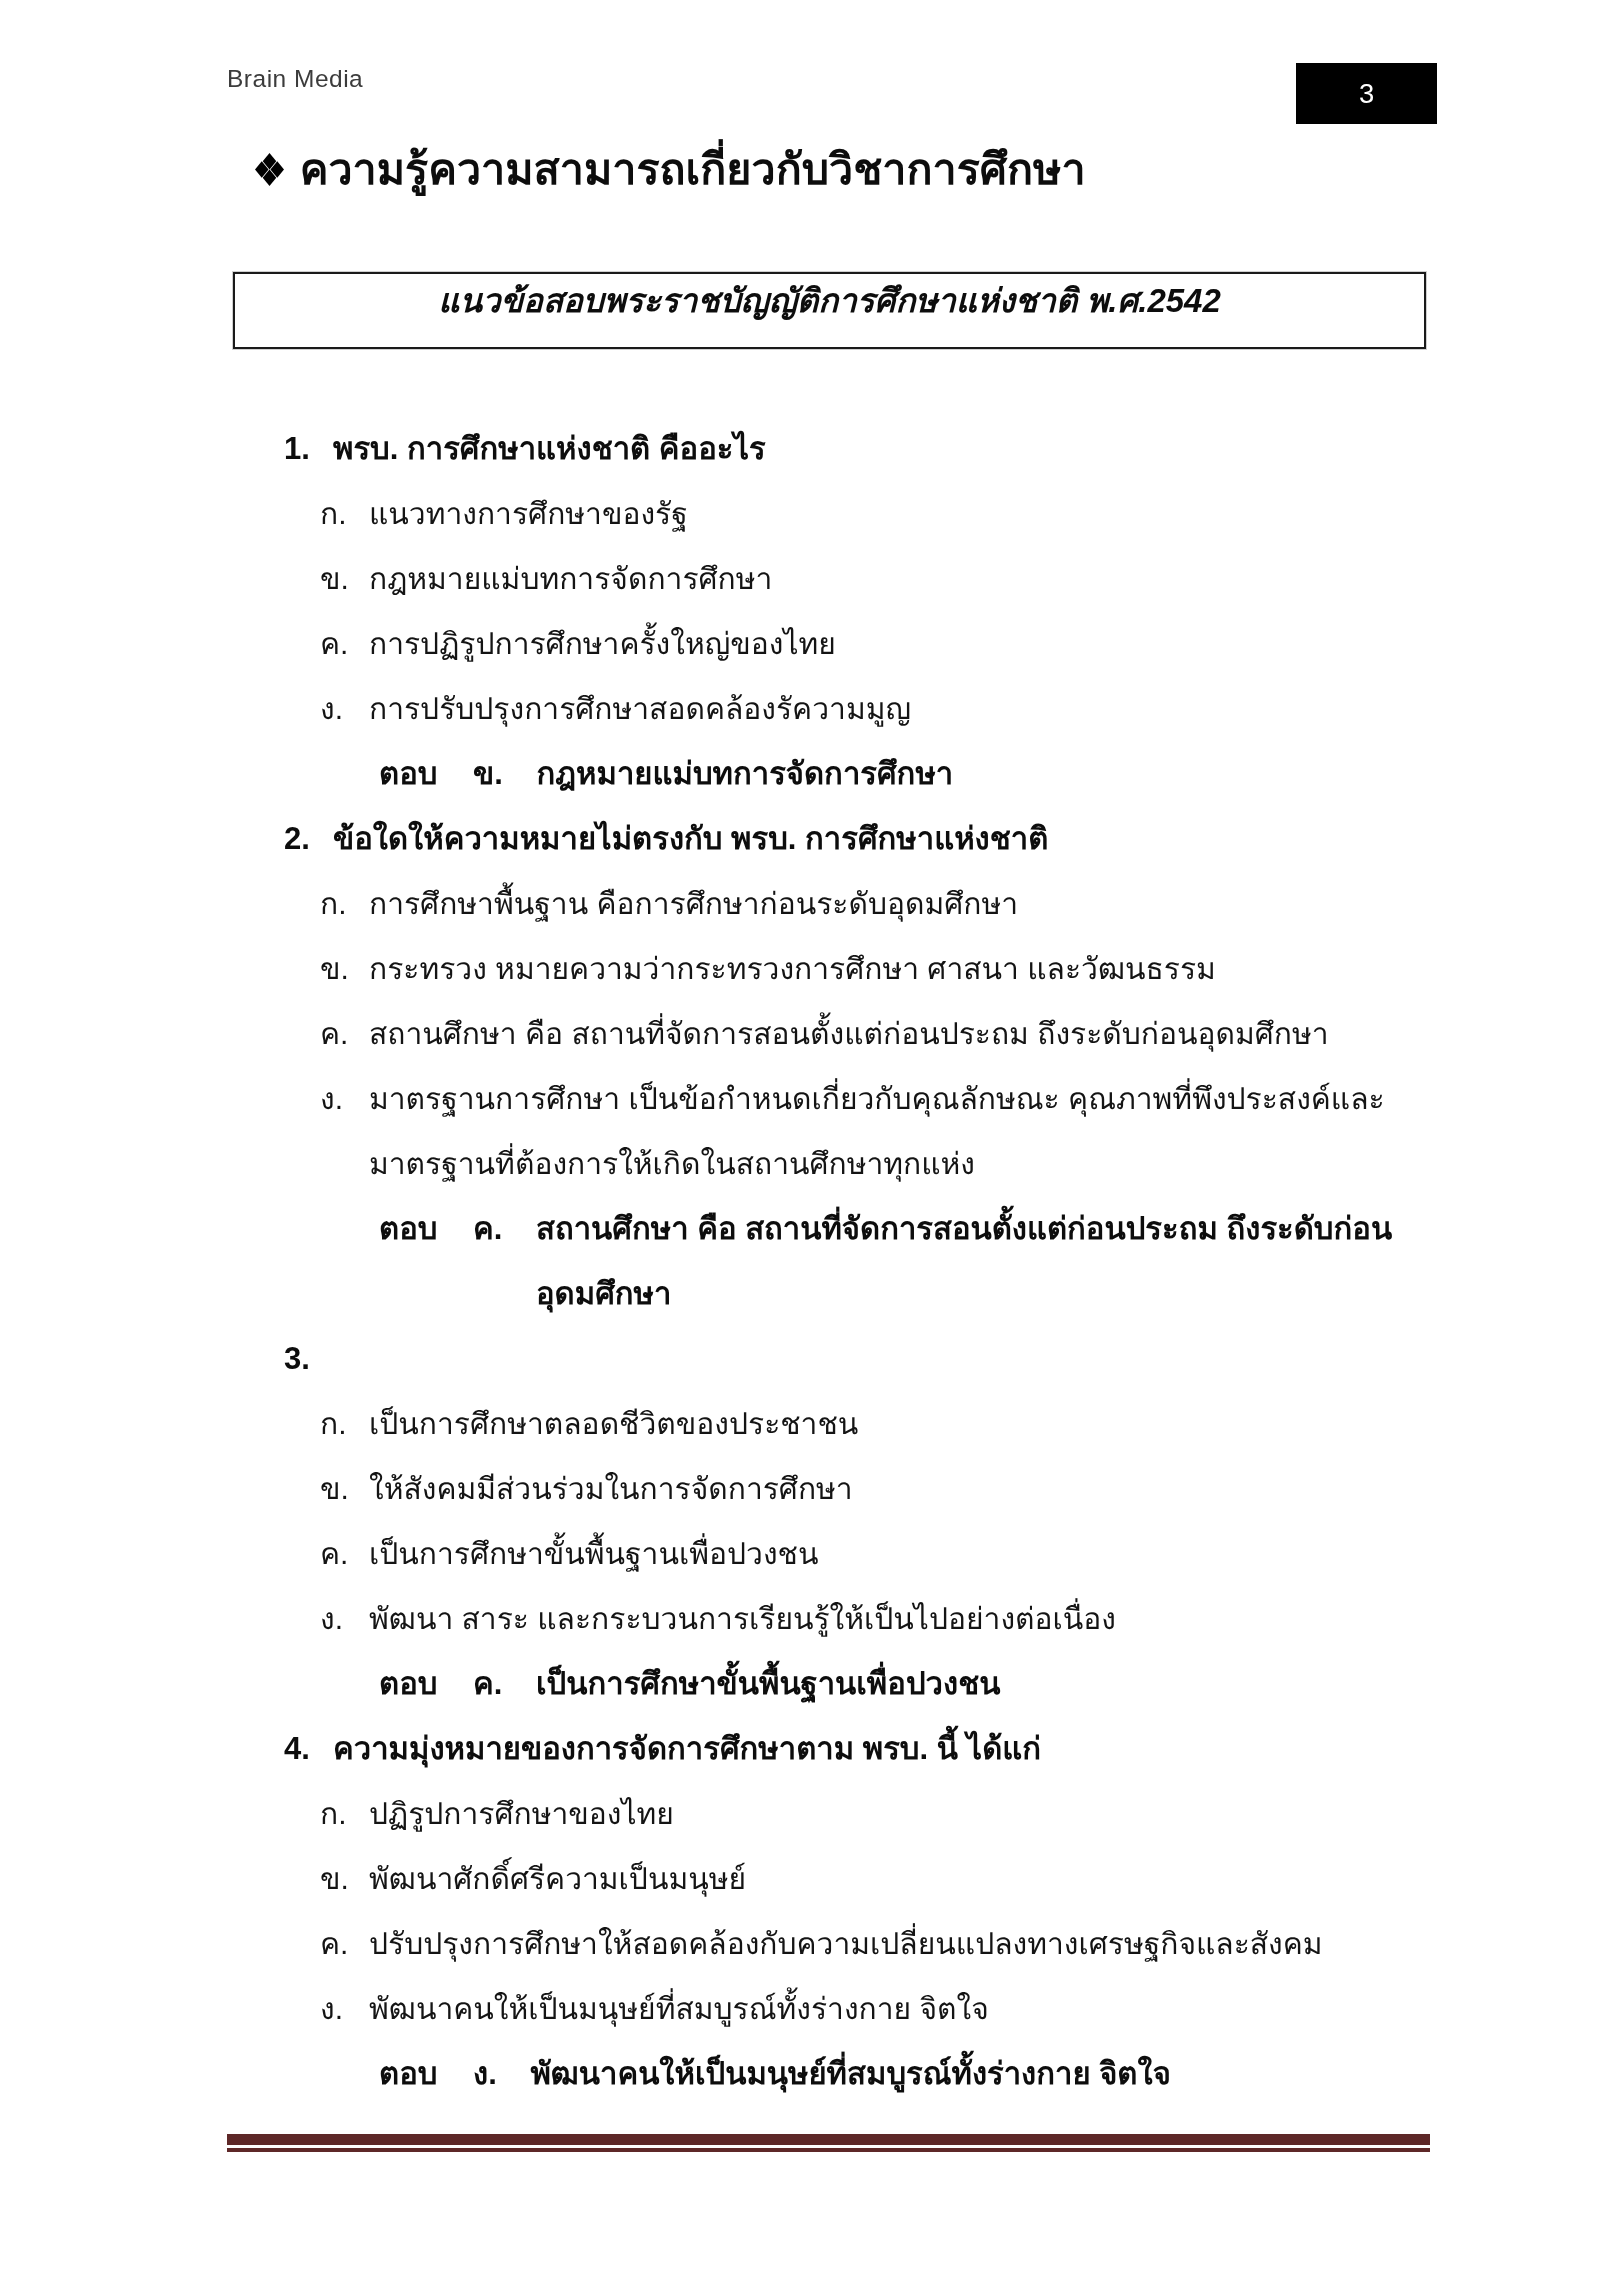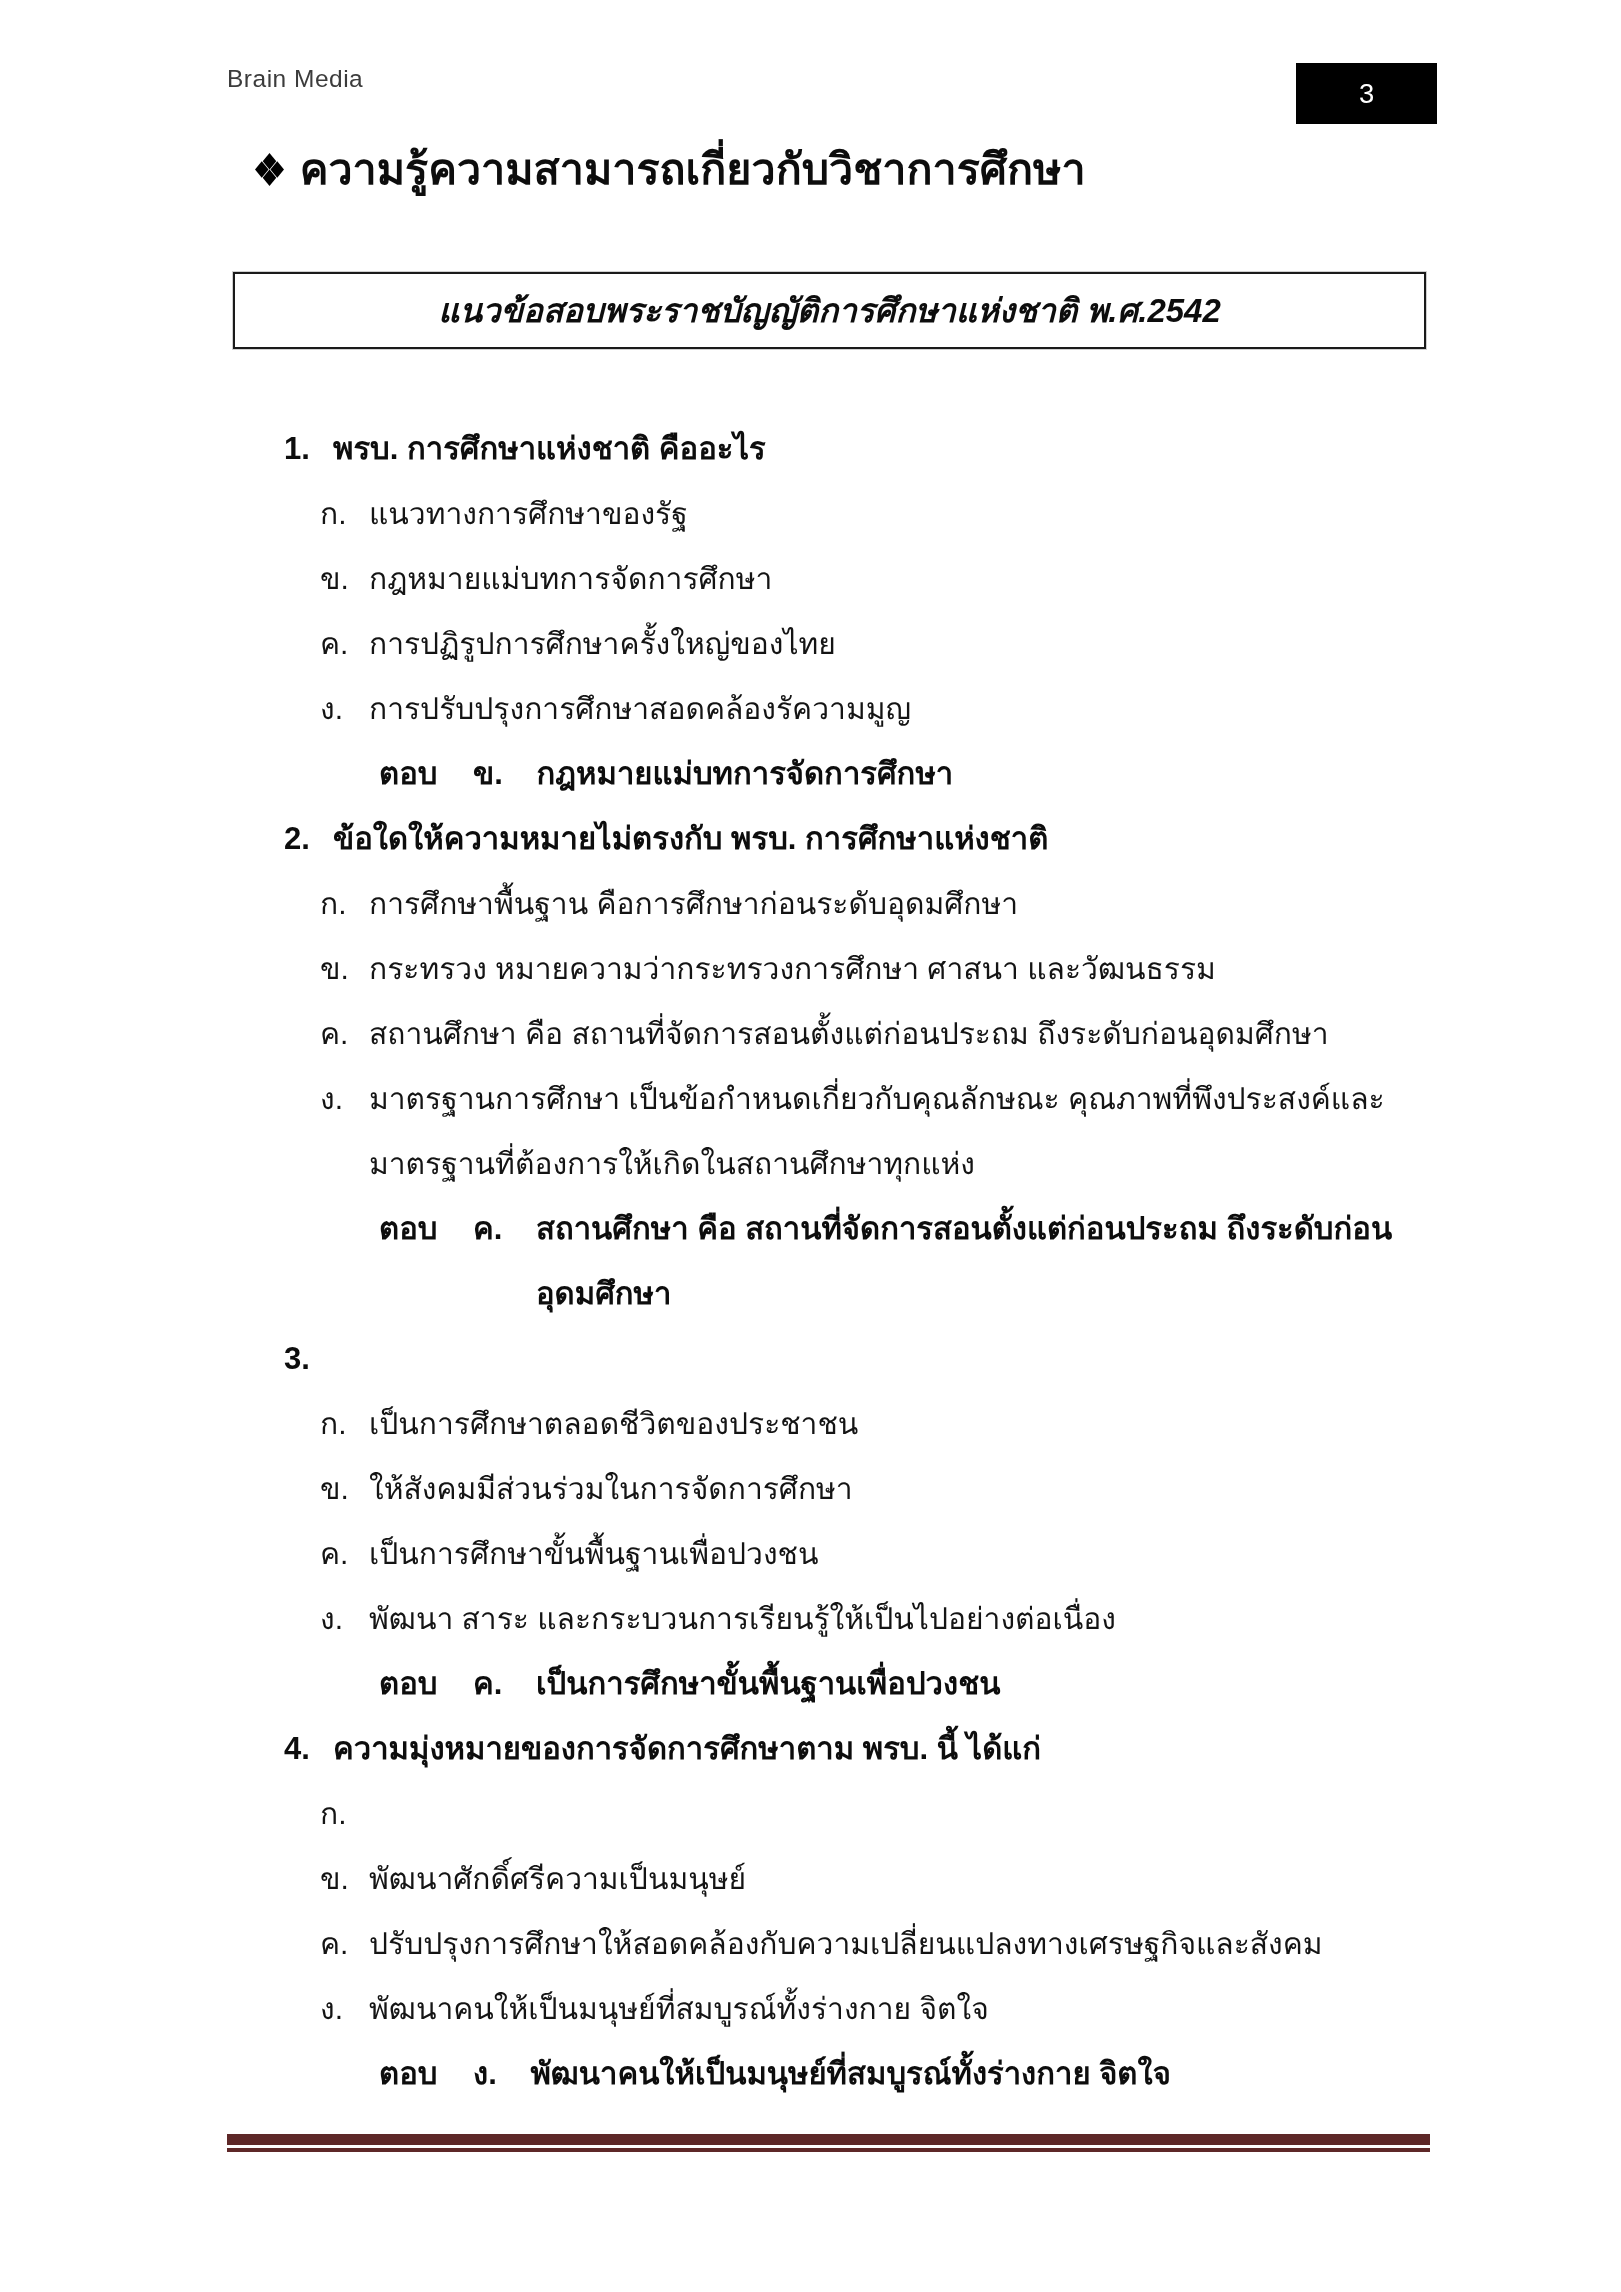--- a/index.html
+++ b/index.html
@@ -34,21 +34,21 @@
   }
   .diamond-icon { width:29px; height:33px; flex:0 0 auto; }
   .diamond-icon svg { display:block; }
 
   
   .title-box {
     position:absolute; left:233px; top:272px;
     width:1189px; height:73px;
     border:2px solid #1a1a1a;
     box-shadow:0 0 0 1px #cfcfcf;
-    display:flex; align-items:center; justify-content:center;
+    display:flex; justify-content:center;
     font-weight:700; font-style:italic; font-size:33px; color:#0d0d0d;
   }
 
   
   .content {
     position:absolute; left:233px; top:416px;
     width:1237px;
     font-size:30px; line-height:65px;
   }
   .line { display:flex; align-items:baseline; }
@@ -191,20 +191,21 @@
       </div>
     </div>
 
     <div>
       <div class="line q-line bold">
         <span class="q-num">4.</span>
         <span class="q-text">ความมุ่งหมายของการจัดการศึกษาตาม พรบ. นี้ ได้แก่</span>
       </div>
       <div class="line c-line">
         <span class="c-letter">ก.</span>
+        <span class="c-text">ปฏิรูปการศึกษาของไทย</span>
       </div>
       <div class="line c-line">
         <span class="c-letter">ข.</span>
         <span class="c-text">พัฒนาศักดิ์ศรีความเป็นมนุษย์</span>
       </div>
       <div class="line c-line">
         <span class="c-letter">ค.</span>
         <span class="c-text">ปรับปรุงการศึกษาให้สอดคล้องกับความเปลี่ยนแปลงทางเศรษฐกิจและสังคม</span>
       </div>
       <div class="line c-line">

